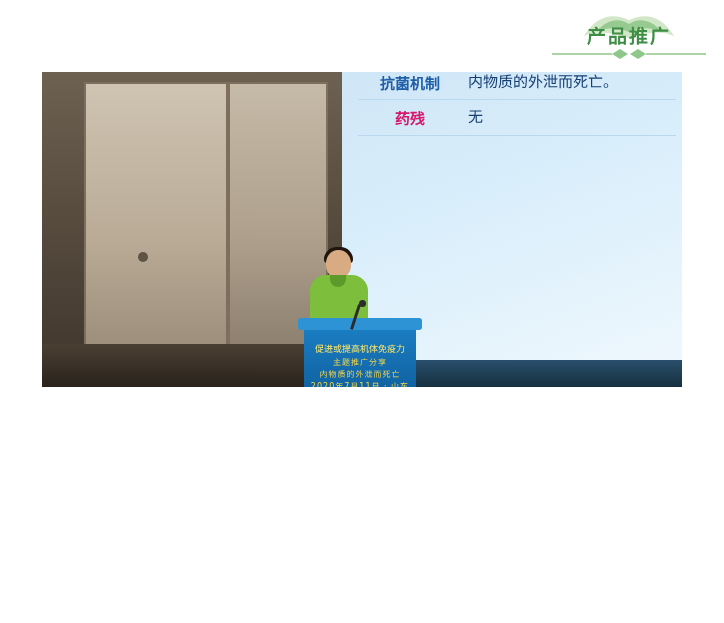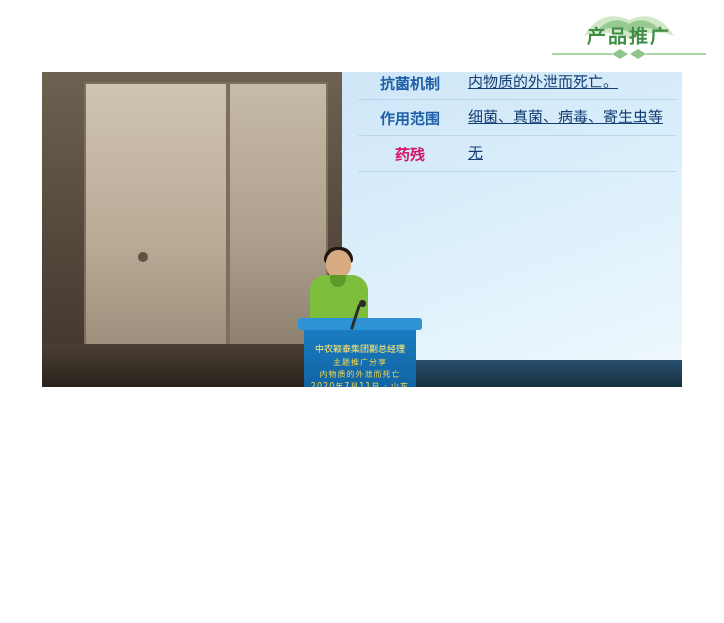--- a/index.html
+++ b/index.html
@@ -131,21 +131,20 @@
     color: #1f5fa8;
     font-weight: bold;
     white-space: nowrap;
   }
   .slide-table td.k.accent {
     color: #d6186a;
   }
   .slide-table td.v {
     color: #153e73;
     line-height: 1.25;
-    text-decoration: underline;
   }
   .slide-row-cut td {
     padding-top: 0;
     padding-bottom: 6px;
     height: 12px;
     overflow: hidden;
   }
 
   
   .speaker {
@@ -281,24 +280,20 @@
       </div>
 
       <div class="slide">
         <table class="slide-table">
           <tbody>
               <tr class="slide-row-cut">
             <td class="k">抗菌机制</td>
             <td class="v">内物质的外泄而死亡。</td>
           </tr>
           <tr>
-            <td class="k">作用范围</td>
-            <td class="v">细菌、真菌、病毒、寄生虫等</td>
-          </tr>
-          <tr>
             <td class="k accent">药残</td>
             <td class="v">无</td>
           </tr>
         </tbody>
           </table>
       </div>
 
       <div class="stage-floor"></div>
 
       <div class="speaker">
@@ -306,21 +301,21 @@
         <div class="sp-head"></div>
         <div class="sp-body"></div>
         <div class="sp-collar"></div>
       </div>
       <div class="mic"></div>
       <div class="mic-head"></div>
 
       <div class="podium">
         <div class="podium-top"></div>
         <div class="podium-text">
-          <div class="big">中农颖泰集团副总经理</div>
+          <div class="big">促进或提高机体免疫力</div>
           <div>主题推广分享</div>
           <div>内物质的外泄而死亡</div>
           <div>2020年7月11日 · 山东</div>
         </div>
 
       </div>
 
     </div>
   </div>
 

